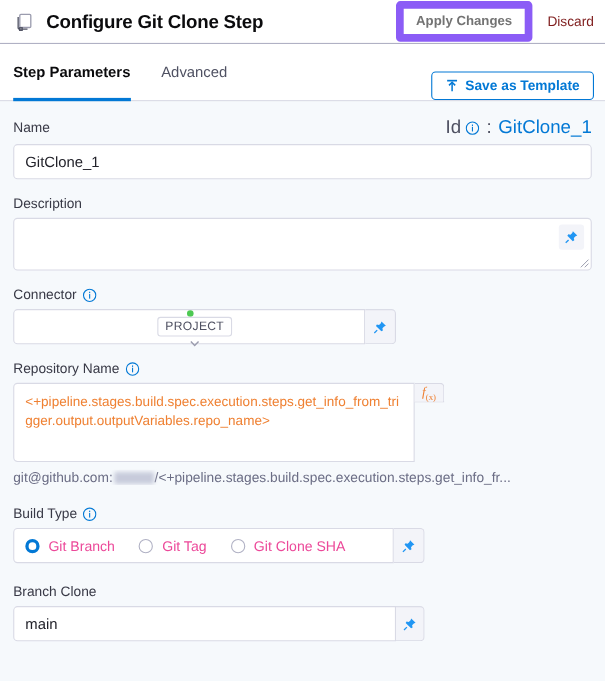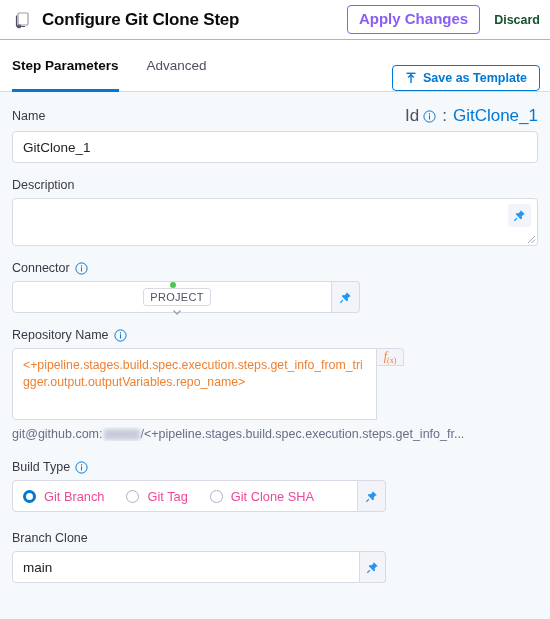--- a/index.html
+++ b/index.html
@@ -42,36 +42,36 @@
     white-space: nowrap;
   }
   .header-actions {
     margin-left: auto;
     display: flex;
     align-items: center;
     gap: 14px;
     white-space: nowrap;
   }
   .btn-outline {
-    border: 1px solid #8b5cf6;
+    border: 7px solid #8b5cf6;
     border-radius: 4px;
-    color: #8b5cf6;
-    background: #fff;
-    font-size: 15px;
+    color: #737373;
+    background: #fff;
+    font-size: 12px;
     font-weight: bold;
     padding: 5px 11px;
     line-height: 1.1;
     font-family: "Liberation Sans", sans-serif;
     cursor: pointer;
     white-space: nowrap;
   }
   .link-btn {
-    color: #14532d;
+    color: #7f1d1d;
     font-size: 12.5px;
-    font-weight: bold;
+    font-weight: normal;
     background: none;
     border: none;
     padding: 0;
     cursor: pointer;
     font-family: "Liberation Sans", sans-serif;
     white-space: nowrap;
   }
 
   
   .tabbar {

